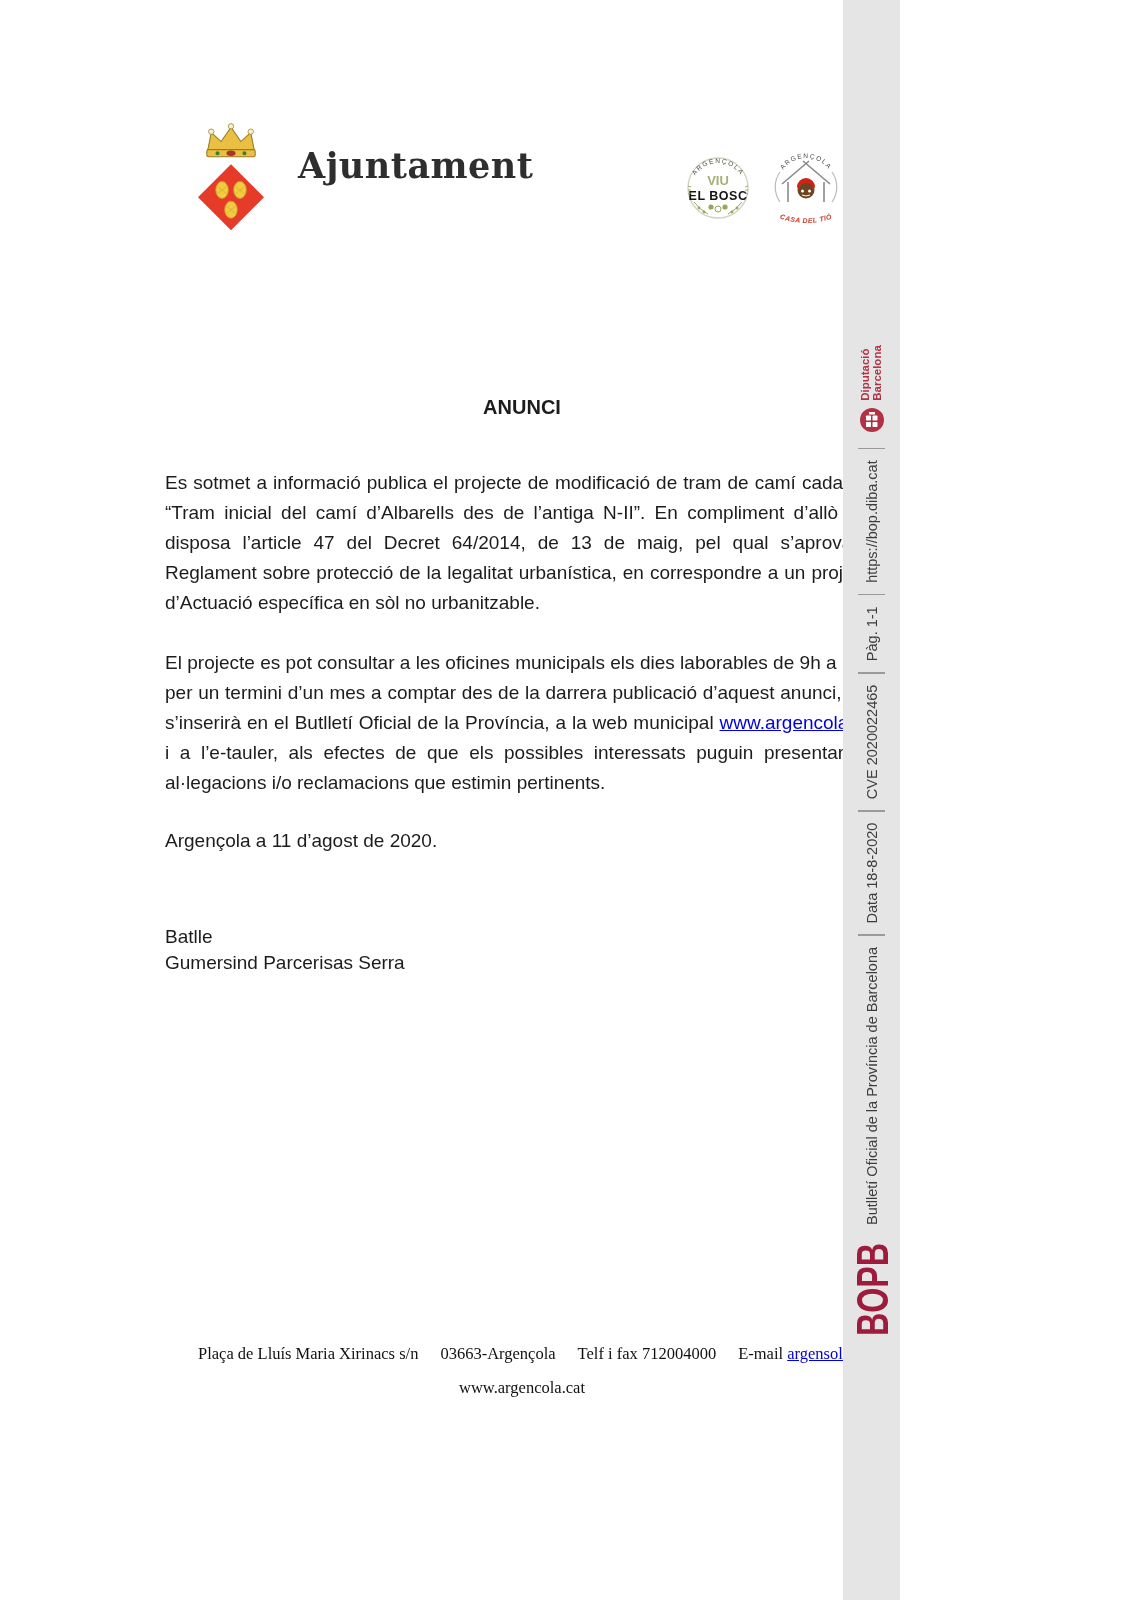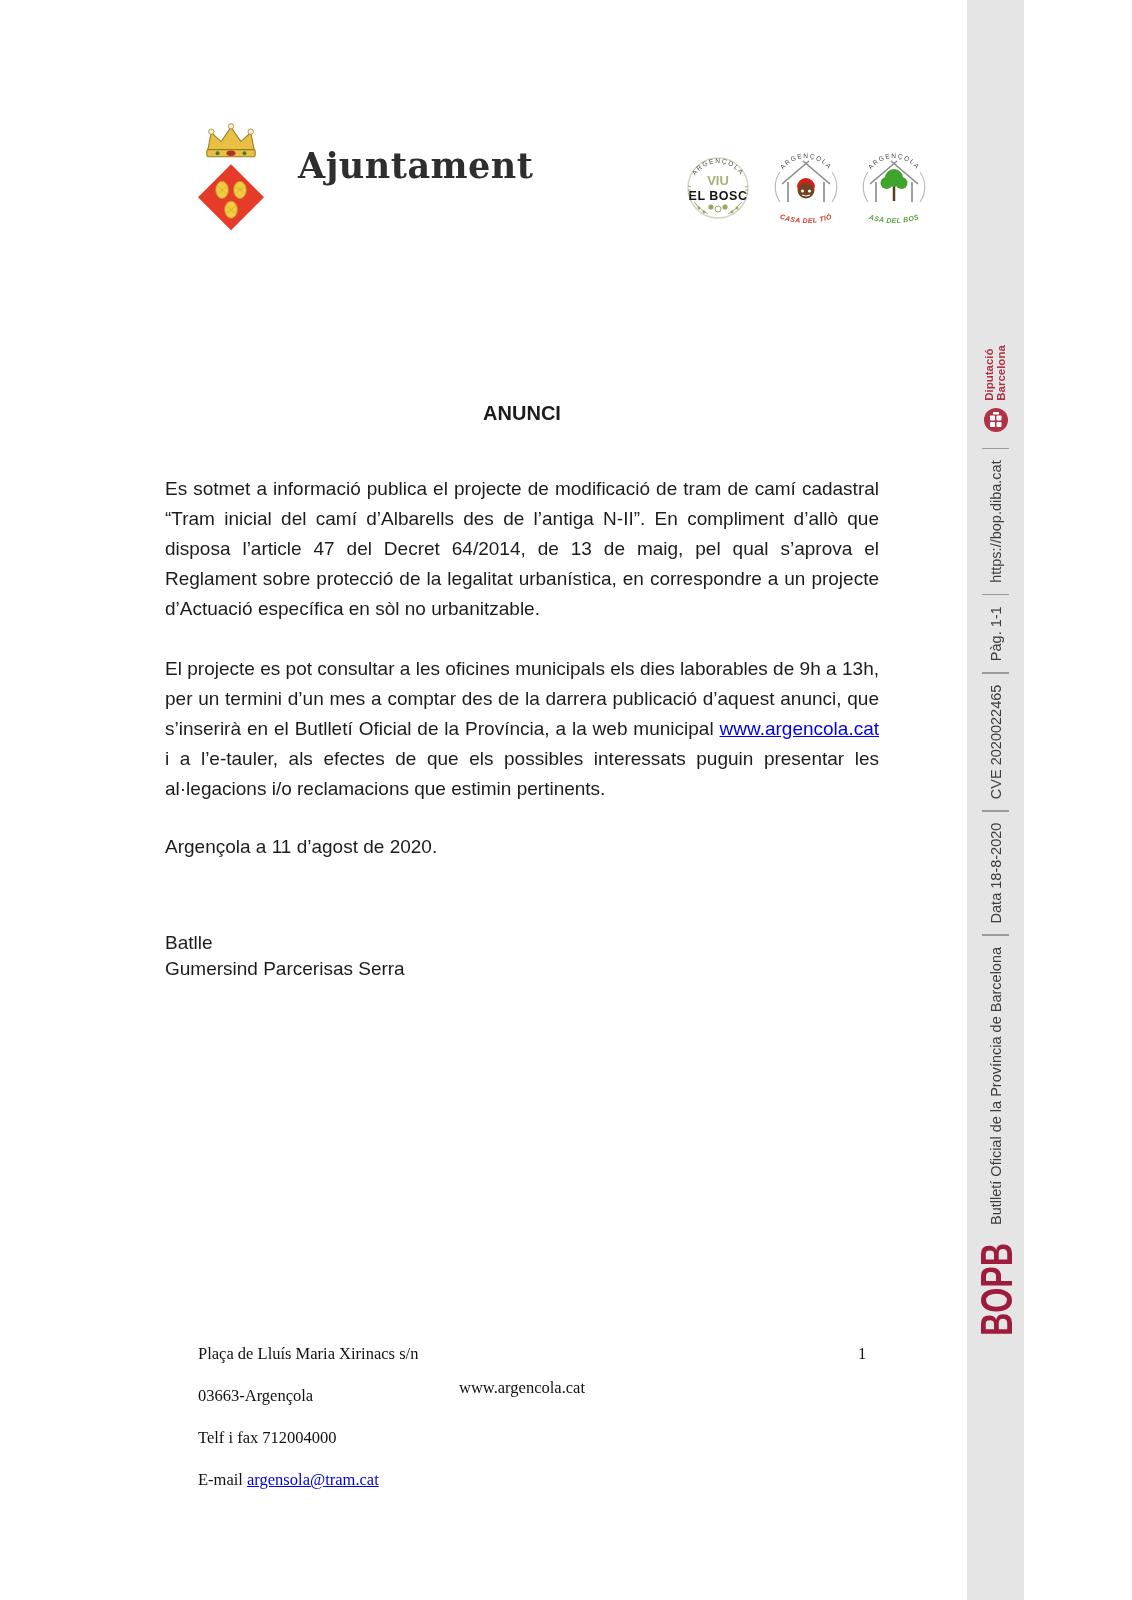--- a/index.html
+++ b/index.html
@@ -1,42 +1,42 @@
 <!DOCTYPE html>
 <html><head>
 <meta charset="utf-8">
 <style>
   html,body{margin:0;padding:0;background:#fff;}
-  .page{position:relative;width:1024px;height:1600px;background:#ffffff;overflow:hidden;
+  .page{position:relative;width:900px;height:1600px;background:#ffffff;overflow:hidden;
         font-family:"Liberation Sans",sans-serif;color:#1c1c1c;}
 
   
   .muni-logo{position:absolute;left:186px;top:120px;display:flex;align-items:flex-start;}
   .muni-shield{width:90px;height:122px;}
   .muni-wordmark{margin-left:22px;margin-top:26px;
         font-family:"DejaVu Serif",serif;font-weight:600;font-size:35px;line-height:39px;
         color:#2e2e2e;letter-spacing:.5px;}
 
   
   .partner-logos{position:absolute;left:678px;top:138px;display:flex;gap:8px;}
   .plogo{width:80px;height:100px;}
 
   
   .content{position:absolute;left:165px;top:388px;width:714px;}
-  .doc-title{text-align:center;font-weight:bold;font-size:20px;margin:14px;}
+  .doc-title{text-align:center;font-weight:bold;font-size:20px;margin:8px;}
   .para{font-size:19px;line-height:30px;text-align:justify;margin:0;}
   .p1{margin-top:49px;}
   .p2{margin-top:30px;}
   .date-line{margin-top:32px;font-size:19px;}
   .signature{margin-top:72px;font-size:19px;line-height:26px;}
   a.blue-link{color:#0000e0;text-decoration:underline;}
 
   
   .footer-line1{position:absolute;left:198px;top:1344px;display:flex;gap:22px;
-        font-family:"Liberation Serif",serif;font-size:16.5px;color:#111;white-space:nowrap;flex-direction:column;}
+        font-family:"Liberation Serif",serif;font-size:16.5px;color:#111;white-space:nowrap;}
   .page-number{position:absolute;left:858px;top:1344px;font-family:"Liberation Serif",serif;
         font-size:16.5px;color:#111;}
   .footer-line2{position:absolute;left:165px;top:1378px;width:714px;text-align:center;
         font-family:"Liberation Serif",serif;font-size:16.5px;color:#111;}
   a.footer-mail{color:#0000e0;text-decoration:underline;}
 
   
   .sidebar{position:absolute;right:0;top:0;width:57px;height:1600px;background:#e5e5e5;}
   .sidebar-inner{position:absolute;left:0;top:0;width:1600px;height:57px;
         transform-origin:0 0;transform:rotate(-90deg) translateX(-1600px);

